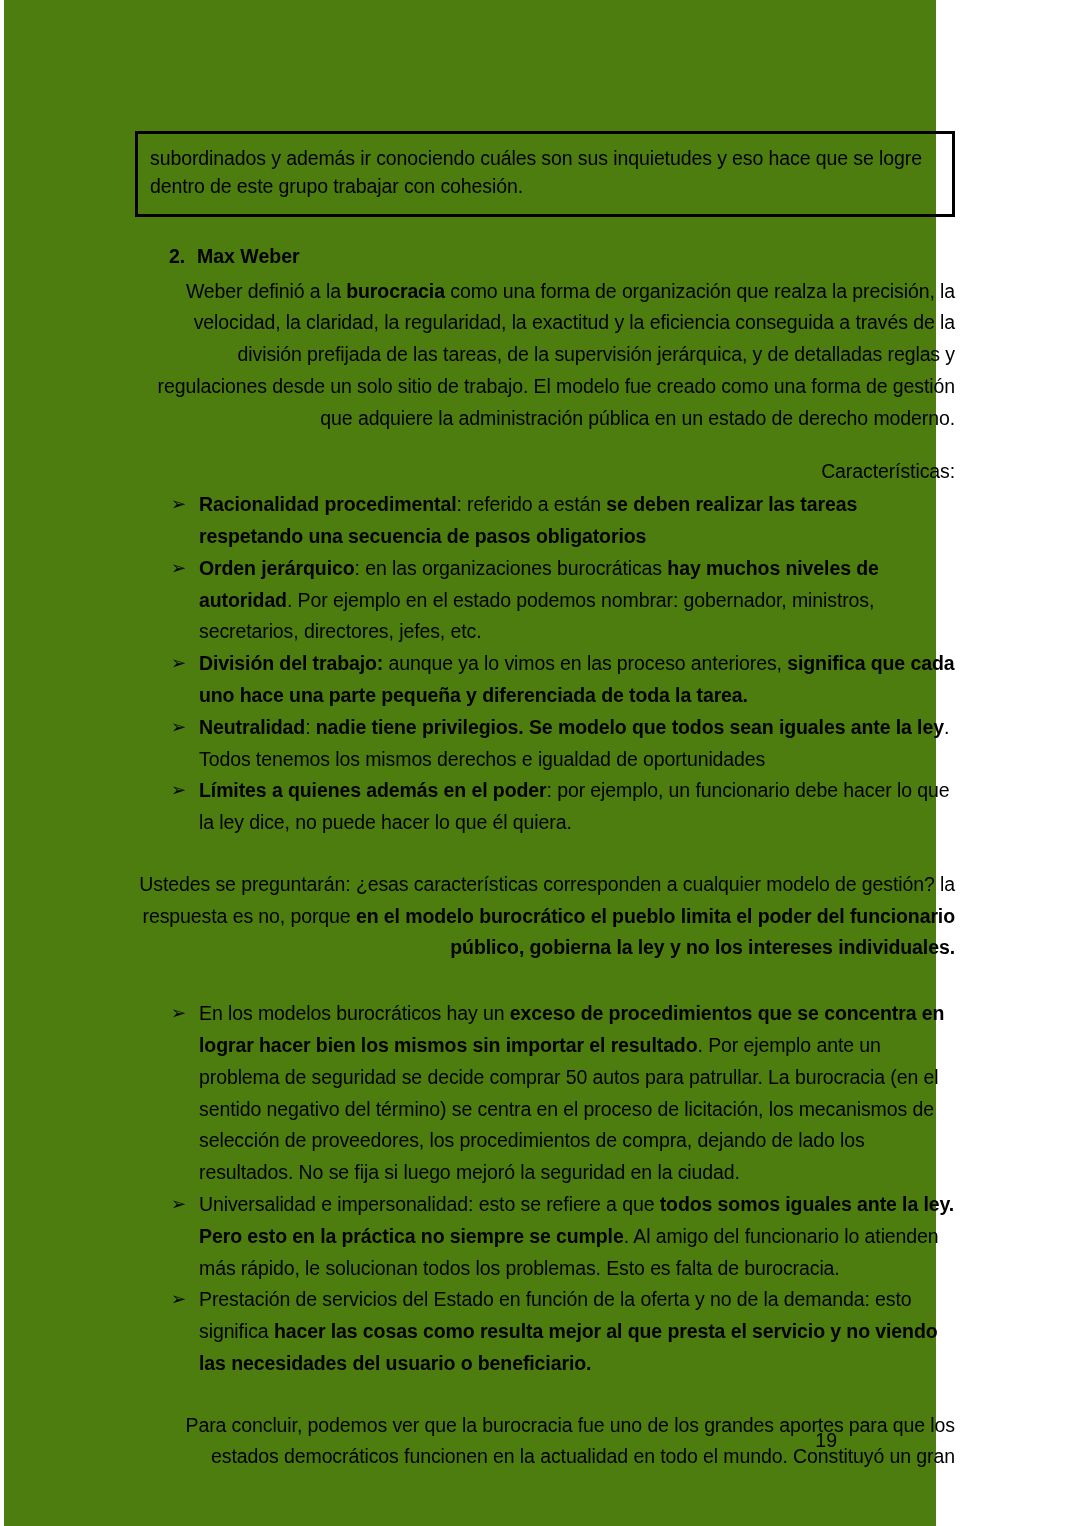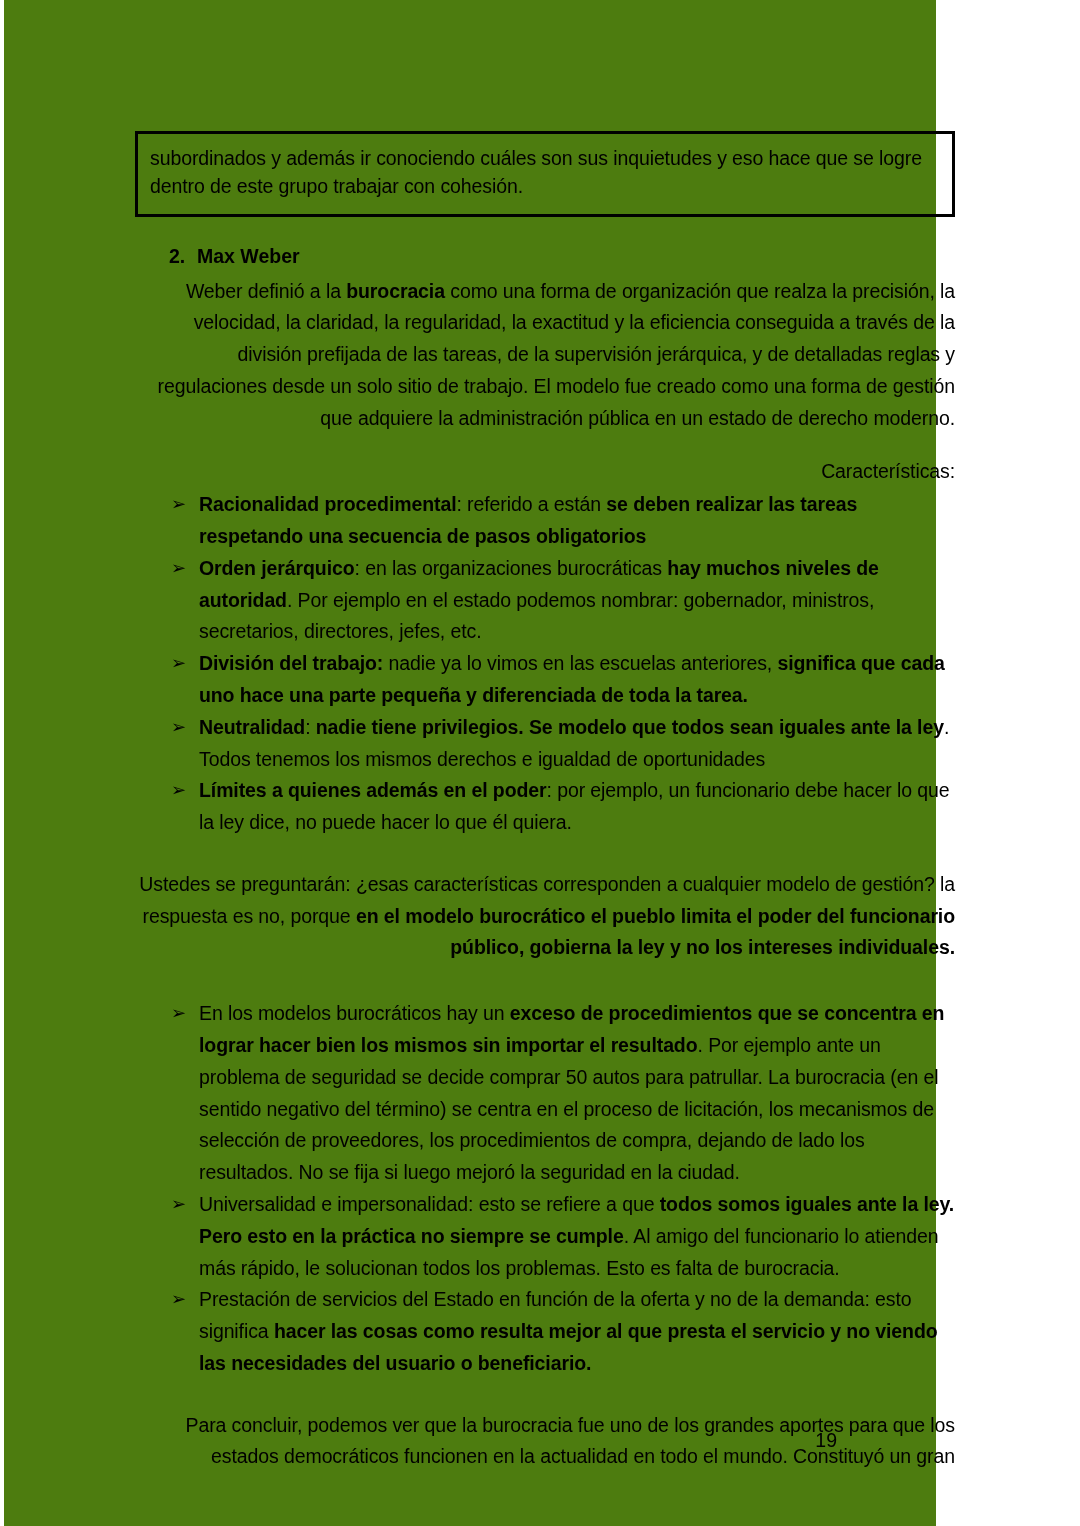--- a/index.html
+++ b/index.html
@@ -125,21 +125,21 @@
     <p class="body gap-before">Características:</p>
 
     <ul class="arrow-list tight">
       <li>
         <span class="marker">➢</span><b>Racionalidad procedimental</b><span>: referido a están </span><b>se deben realizar las tareas respetando una secuencia de pasos obligatorios</b><span></span>
       </li>
       <li>
         <span class="marker">➢</span><b>Orden jerárquico</b><span>: en las organizaciones burocráticas </span><b>hay muchos niveles de autoridad</b><span>. Por ejemplo en el estado podemos nombrar: gobernador, ministros, secretarios, directores, jefes, etc.</span>
       </li>
       <li>
-        <span class="marker">➢</span><b>División del trabajo:</b><span> nadie ya lo vimos en las escuelas anteriores, </span><b>significa que cada uno hace una parte pequeña y diferenciada de toda la tarea.</b><span></span>
+        <span class="marker">➢</span><b>División del trabajo:</b><span> aunque ya lo vimos en las proceso anteriores, </span><b>significa que cada uno hace una parte pequeña y diferenciada de toda la tarea.</b><span></span>
       </li>
       <li>
         <span class="marker">➢</span><b>Neutralidad</b><span>: </span><b>nadie tiene privilegios. Se modelo que todos sean iguales ante la ley</b><span>. Todos tenemos los mismos derechos e igualdad de oportunidades</span>
       </li>
       <li>
         <span class="marker">➢</span><b>Límites a quienes además en el poder</b><span>: por ejemplo, un funcionario debe hacer lo que la ley dice, no puede hacer lo que él quiera.</span><b></b><span></span>
       </li>
     </ul>
 
     <p class="body gap-before-lg"><span>Ustedes se preguntarán: ¿esas características corresponden a cualquier modelo de gestión? la respuesta es no, porque </span><b>en el modelo burocrático el pueblo limita el poder del funcionario público, gobierna la ley y no los intereses individuales.</b></p>

